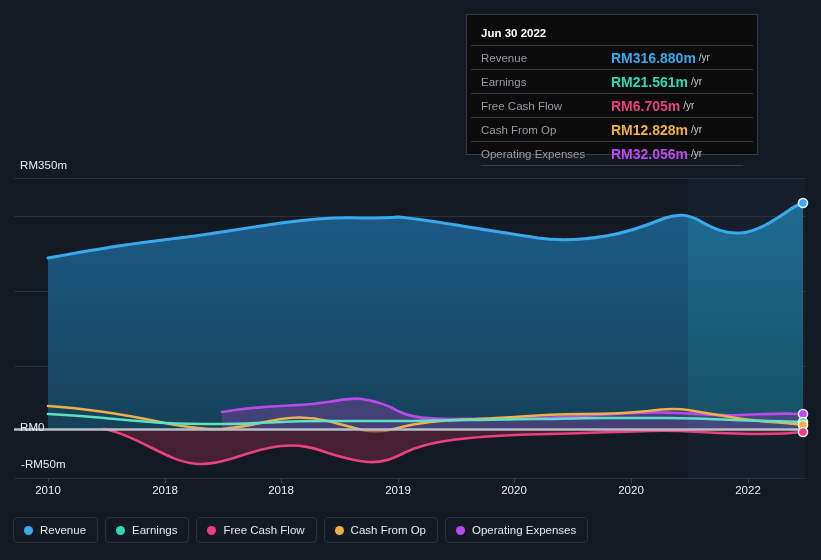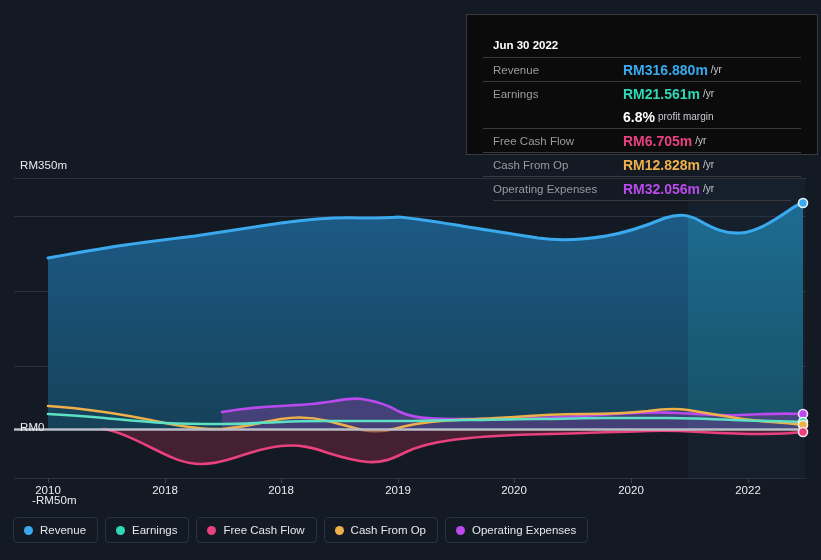--- a/index.html
+++ b/index.html
@@ -16,33 +16,33 @@
   
   .plot-svg{position:absolute;left:0;top:0;width:821px;height:560px;}
 
   
   .y-label{
     position:absolute;color:#e9edf2;font-size:11.5px;letter-spacing:.1px;
     white-space:nowrap;
   }
   #y-top{left:20px;top:159px;}
   #y-zero{left:20px;top:421px;}
-  #y-neg{left:32px;top:458px;margin-top:36px;}
+  #y-neg{left:21px;top:458px;}
 
   
   .x-label{
     position:absolute;top:484px;color:#e9edf2;font-size:11.5px;
     transform:translateX(-50%);white-space:nowrap;
   }
 
   
   #tooltip{
-    position:absolute;left:466px;top:14px;width:352px;height:141px;
+    position:absolute;left:466px;top:14px;width:292px;height:141px;
     background:#0b0b0c;border:1px solid #3a3a3e;box-sizing:border-box;
-    padding:16px;z-index:40;
+    padding:4px;z-index:40;
   }
   #tooltip .tt-date{
     color:#ffffff;font-size:11.5px;font-weight:bold;
     padding:8px 10px 6px 10px;
   }
   #tooltip .tt-row{
     display:flex;align-items:center;
     border-top:1px solid #3a3a3e;
     padding:3px 10px;height:17px;box-sizing:content-box;
   }
@@ -229,25 +229,20 @@
       <span class="tt-val" style="color:#3aa9ee">RM316.880m</span>
       <span class="tt-unit">/yr</span>
     </div>
 
     <div class="tt-row">
       <span class="tt-key">Earnings</span>
       <span class="tt-val" style="color:#2fd9b6">RM21.561m</span>
       <span class="tt-unit">/yr</span>
     </div>
 
-    <div class="tt-row noline">
-      <span class="tt-key"></span>
-      <span class="tt-val" style="color:#ffffff">6.8%</span>
-      <span class="tt-unit">profit margin</span>
-    </div>
 
     <div class="tt-row">
       <span class="tt-key">Free Cash Flow</span>
       <span class="tt-val" style="color:#e8417d">RM6.705m</span>
       <span class="tt-unit">/yr</span>
     </div>
 
     <div class="tt-row">
       <span class="tt-key">Cash From Op</span>
       <span class="tt-val" style="color:#eeb04a">RM12.828m</span>

